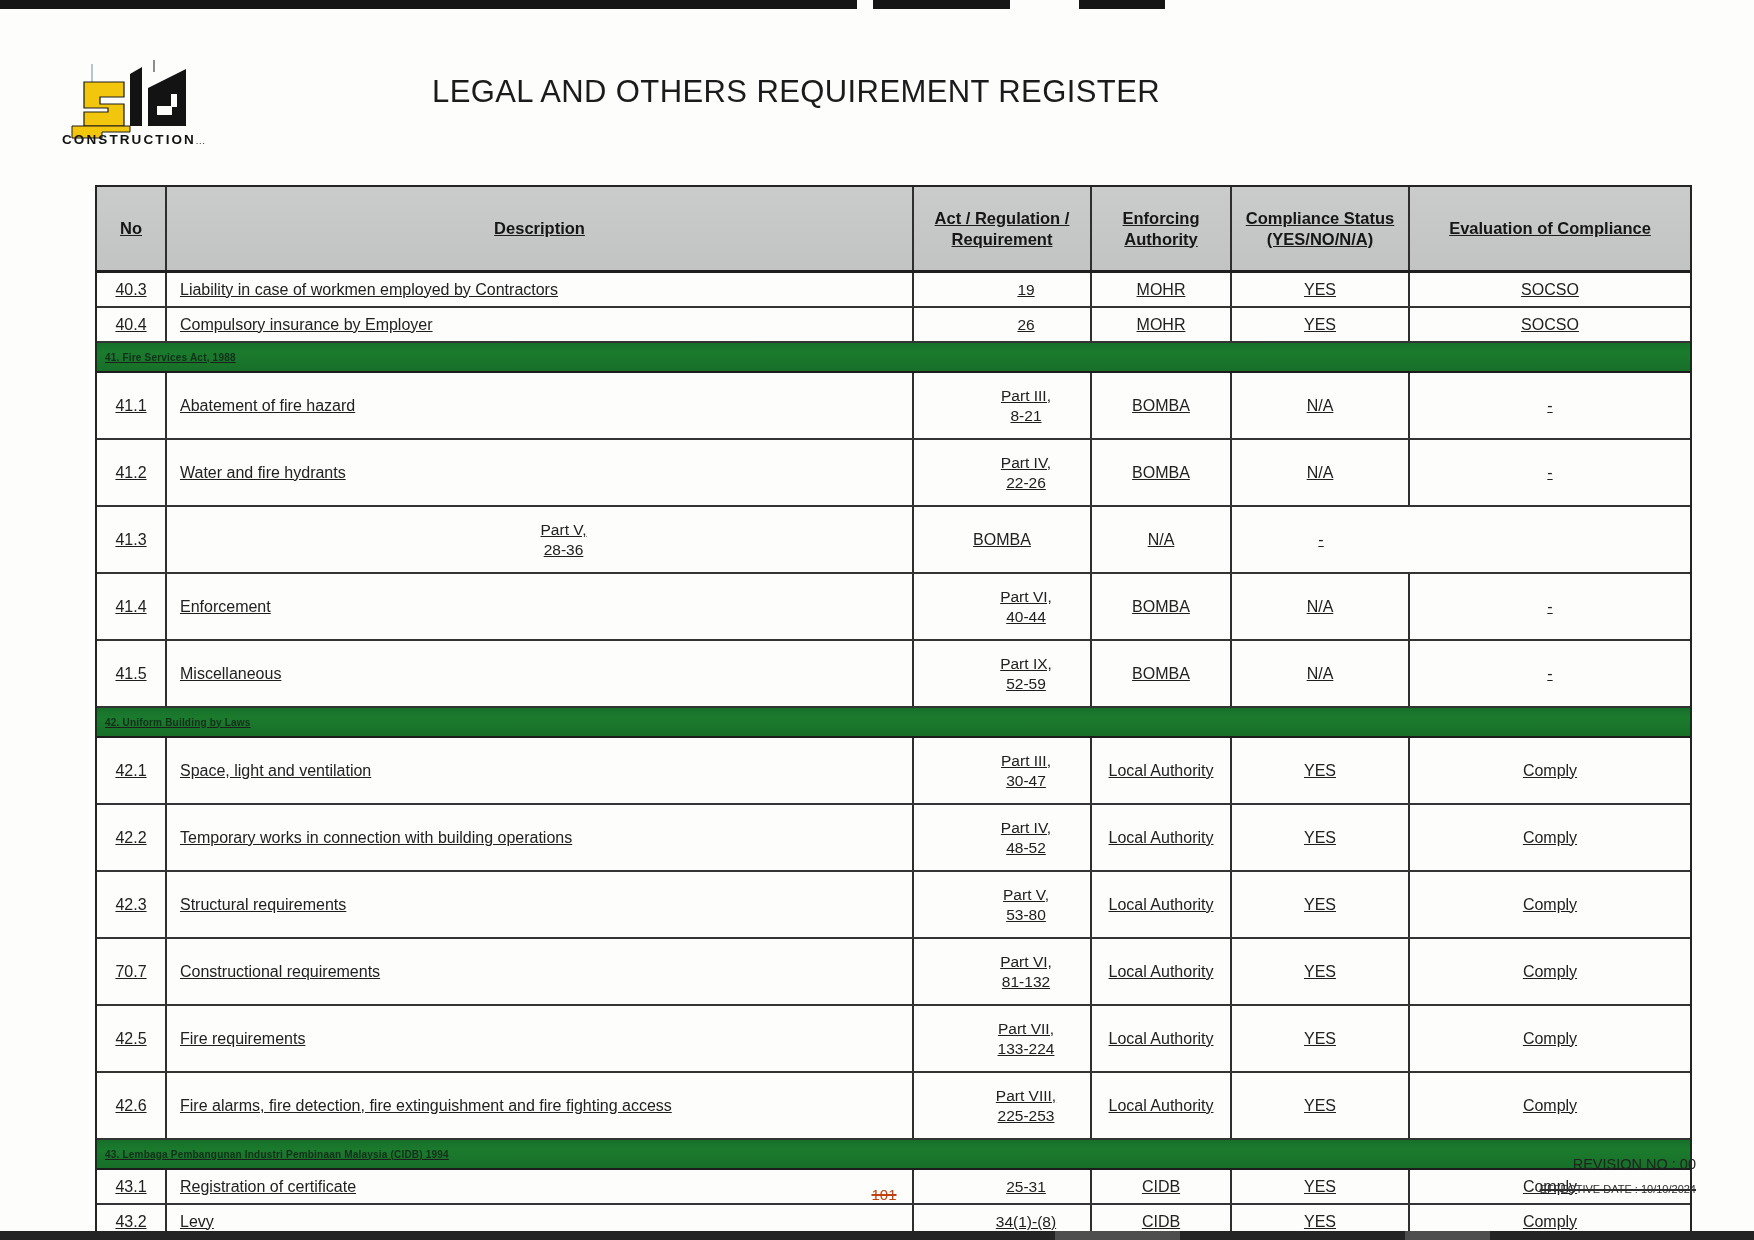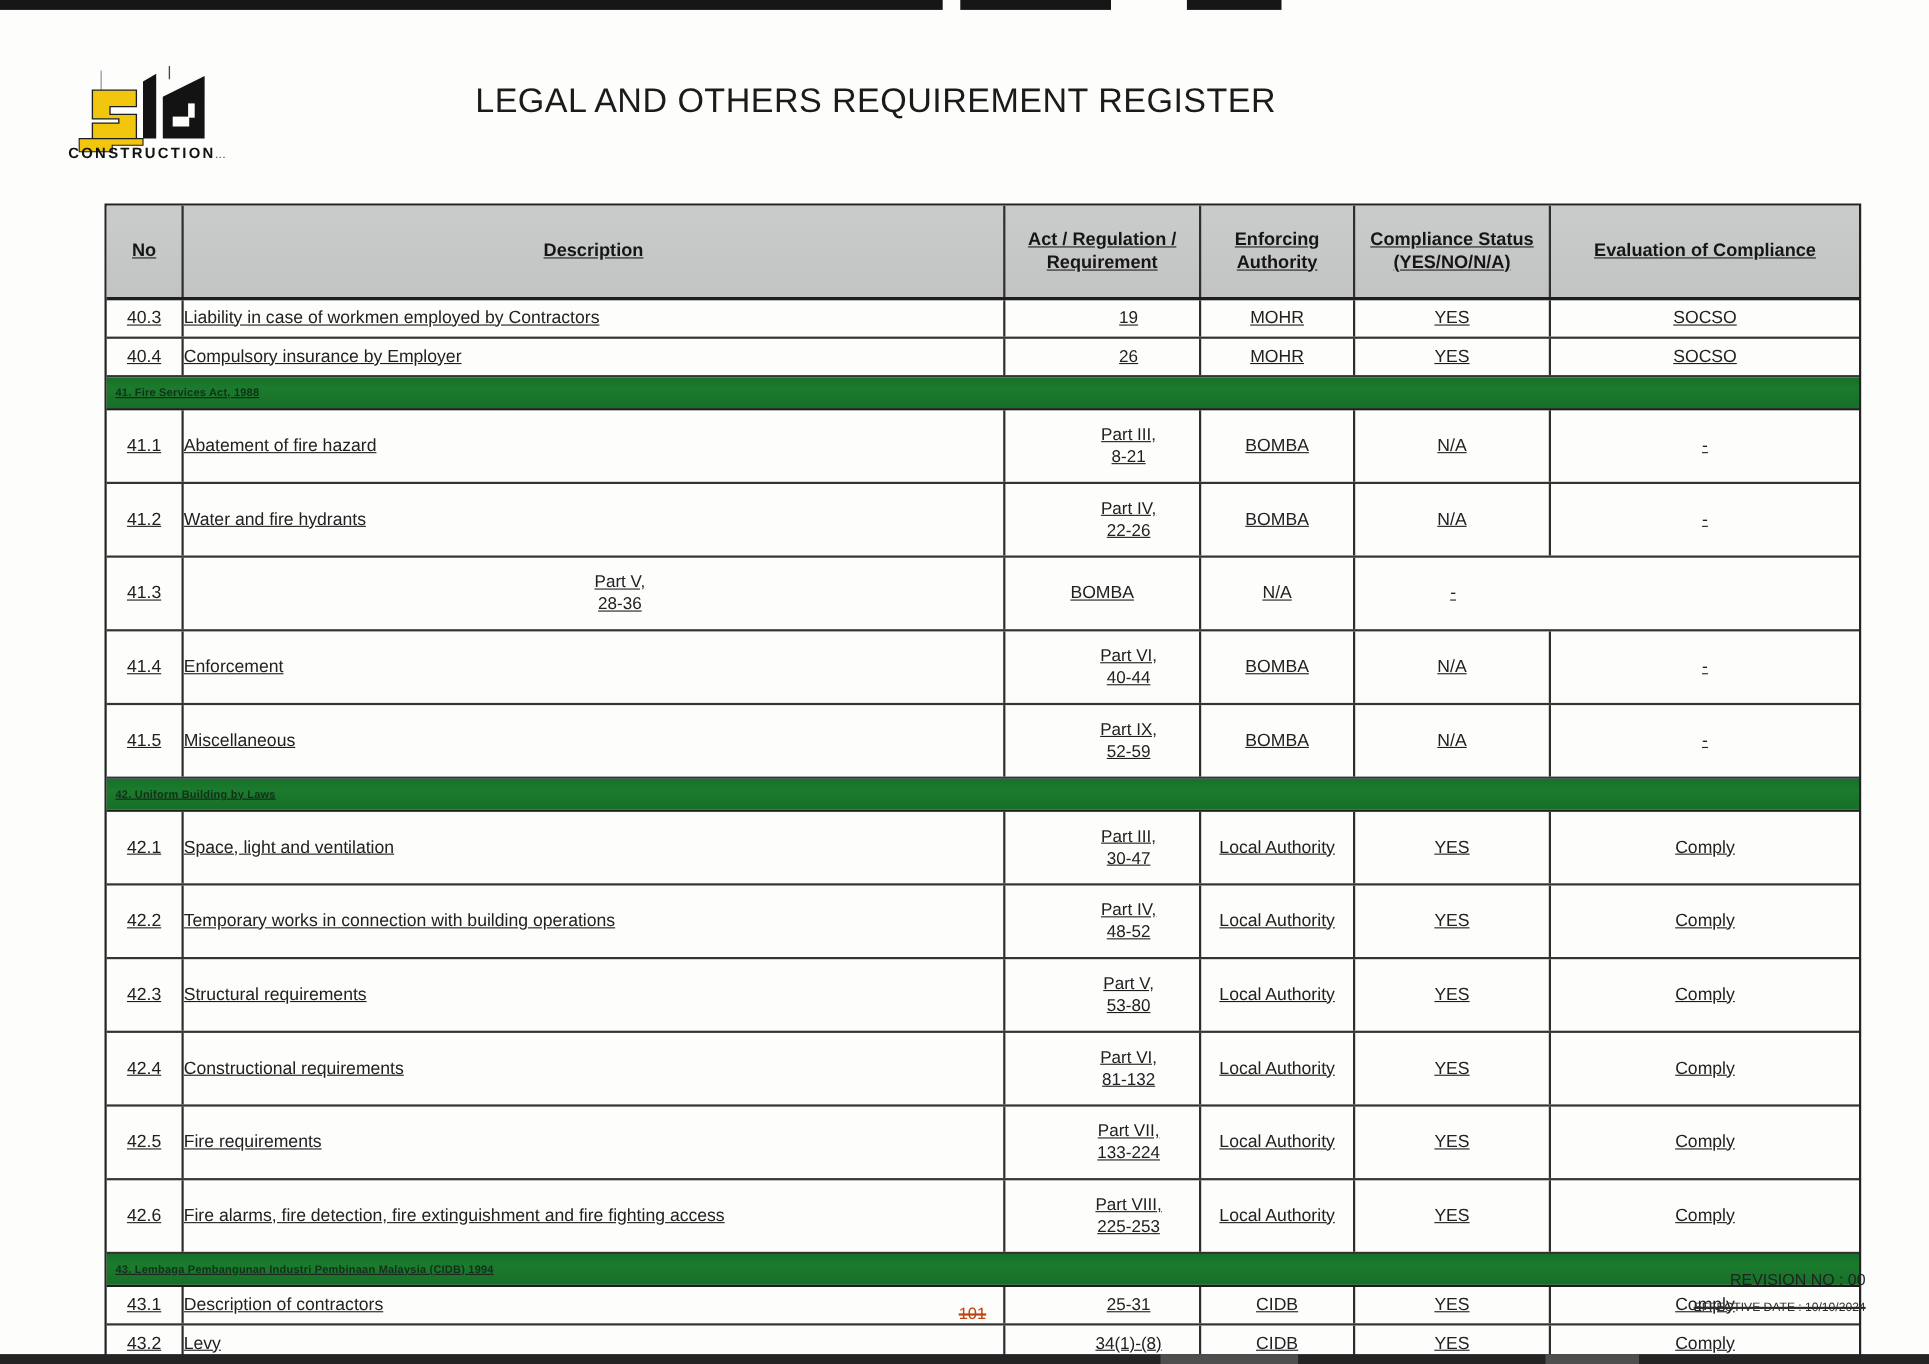--- a/index.html
+++ b/index.html
@@ -40,21 +40,21 @@
   .cell,.hcell{
     border-right:2px solid #2e2e2e;display:flex;align-items:center;justify-content:center;
     text-align:center;white-space:pre-line;line-height:1.25;box-sizing:border-box;
     overflow:hidden;
   }
   .cell:last-child,.hcell:last-child{border-right:none;}
   .trow{border-bottom:2px solid #343434;font-size:16px;color:#212121;}
   .trow:last-child{border-bottom:none;}
   .trow.single{height:33px;}
   .trow.double{height:65px;}
-  .c-desc{justify-content:flex-start;text-align:left;padding-left:0;}
+  .c-desc{justify-content:flex-start;text-align:left;padding-left:13px;}
   .c-act{font-size:15.5px;padding-left:48px;}
   .section-bar{
     height:28px;display:flex;align-items:center;
     background:linear-gradient(180deg,#16702a 0%,var(--section-green,#1b7b2d) 35%,#176f28 100%);
     border-bottom:2px solid #1c1c1c;
   }
   .section-label{
     padding-left:8px;font-weight:bold;font-size:10px;color:#13301b;
     letter-spacing:.2px;white-space:nowrap;
   }
@@ -203,21 +203,21 @@
         <div class="trow double">
           <div class="cell c-no">42.3</div>
           <div class="cell c-desc">Structural requirements</div>
           <div class="cell c-act">Part V,
 53-80</div>
           <div class="cell c-auth">Local Authority</div>
           <div class="cell c-status">YES</div>
           <div class="cell c-eval">Comply</div>
         </div>
         <div class="trow double">
-          <div class="cell c-no">42.4</div>
+          <div class="cell c-no">70.7</div>
           <div class="cell c-desc">Constructional requirements</div>
           <div class="cell c-act">Part VI,
 81-132</div>
           <div class="cell c-auth">Local Authority</div>
           <div class="cell c-status">YES</div>
           <div class="cell c-eval">Comply</div>
         </div>
         <div class="trow double">
           <div class="cell c-no">42.5</div>
           <div class="cell c-desc">Fire requirements</div>
@@ -234,21 +234,21 @@
 225-253</div>
           <div class="cell c-auth">Local Authority</div>
           <div class="cell c-status">YES</div>
           <div class="cell c-eval">Comply</div>
         </div>
         <div class="section-bar">
           <span class="section-label">43. Lembaga Pembangunan Industri Pembinaan Malaysia (CIDB) 1994</span>
         </div>
         <div class="trow single">
           <div class="cell c-no">43.1</div>
-          <div class="cell c-desc">Description of contractors</div>
+          <div class="cell c-desc">Registration of certificate</div>
           <div class="cell c-act">25-31</div>
           <div class="cell c-auth">CIDB</div>
           <div class="cell c-status">YES</div>
           <div class="cell c-eval">Comply</div>
         </div>
         <div class="trow single">
           <div class="cell c-no">43.2</div>
           <div class="cell c-desc">Levy</div>
           <div class="cell c-act">34(1)-(8)</div>
           <div class="cell c-auth">CIDB</div>

